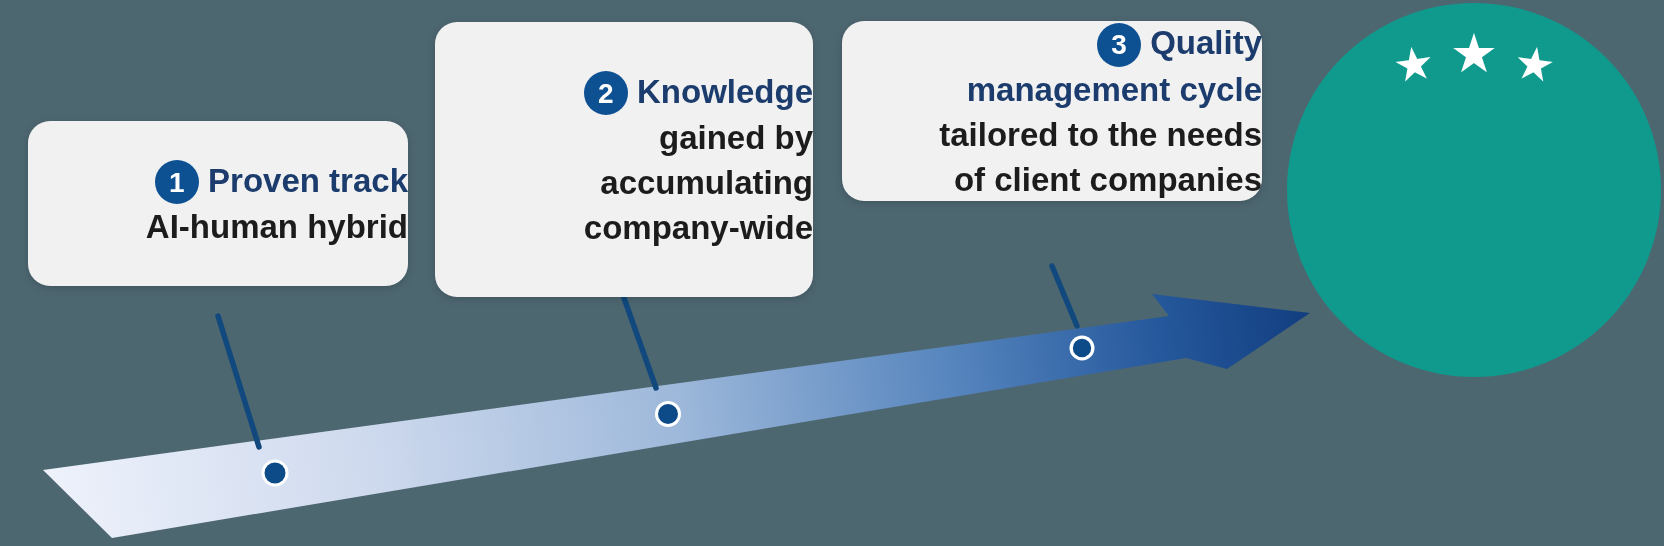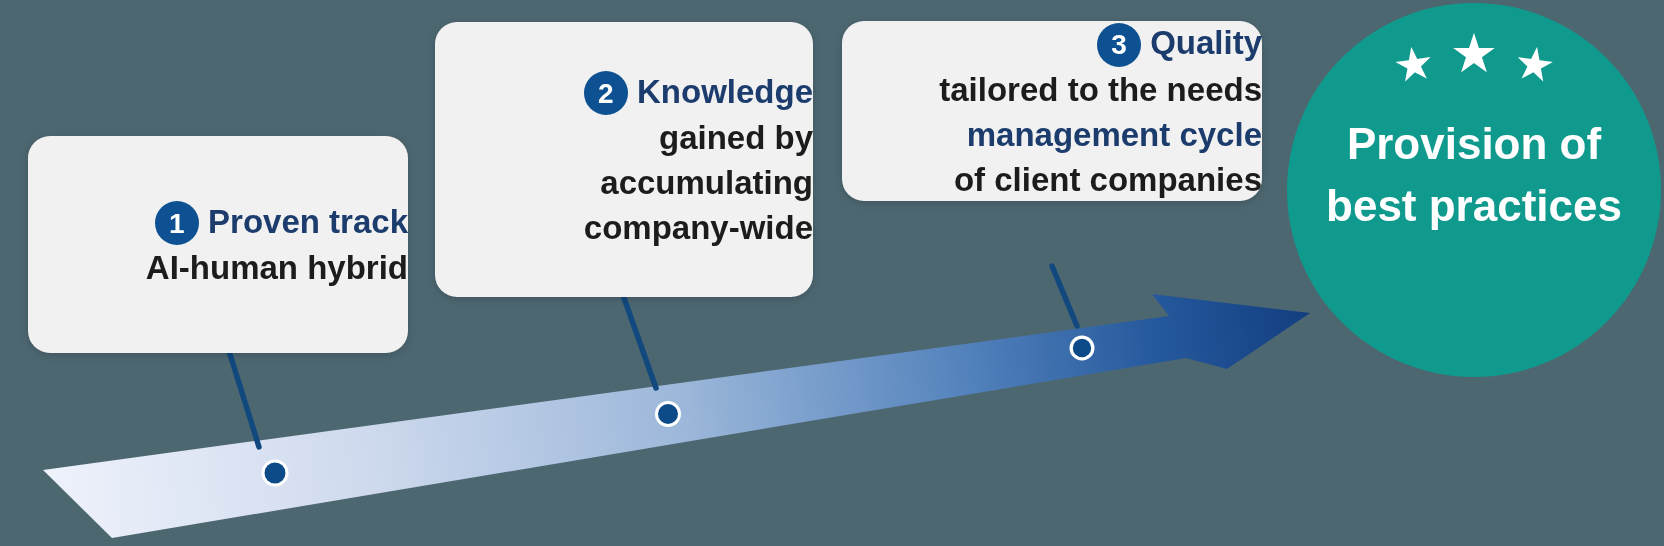--- a/index.html
+++ b/index.html
@@ -17,21 +17,21 @@
   .card{
     position:absolute;
     background:var(--card-bg,#f1f1f1);
     border-radius:22px;
     display:flex;flex-direction:column;justify-content:center;align-items:flex-end;
     text-align:center;
     font-weight:700;font-size:33px;line-height:45px;
     color:var(--black-text,#1c1c1c);
     box-shadow:0 2px 8px rgba(0,0,0,0.18);
   }
-  .card1{left:28px;top:136px;width:380px;height:217px;}
+  .card1{left:28px;top:121px;width:380px;height:165px;}
   .card2{left:435px;top:22px;width:378px;height:275px;}
   .card3{left:842px;top:21px;width:420px;height:180px;}
   .card .line{display:block;}
   .line-badge{display:flex;flex-direction:row;align-items:center;justify-content:center;gap:13px;}
   .blue{color:var(--navy-text,#1b3c6d);}
   .black{color:var(--black-text,#1c1c1c);}
   .badge{
     display:inline-flex;align-items:center;justify-content:center;
     width:44px;height:44px;border-radius:50%;
     background:var(--badge-bg,#0d5192);
@@ -111,28 +111,26 @@
     <span class="line black">gained by</span>
     <span class="line black">accumulating</span>
     <span class="line black">company-wide</span>
   </div>
 
   <div class="card card3">
     <span class="line line-badge">
       <span class="badge">3</span>
       <span class="blue">Quality</span>
     </span>
+    <span class="line blue">management cycle</span>
     <span class="line black">tailored to the needs</span>
-    <span class="line blue">management cycle</span>
     <span class="line black">of client companies</span>
   </div>
 
   <div class="goal">
     <div class="stars">
       <span class="star star-side star-left">★</span>
       <span class="star star-mid">★</span>
       <span class="star star-side star-right">★</span>
     </div>
-    <div class="goal-label">Provision of
-best practices</div>
   </div>
 
 </div>
 
 </body></html>

